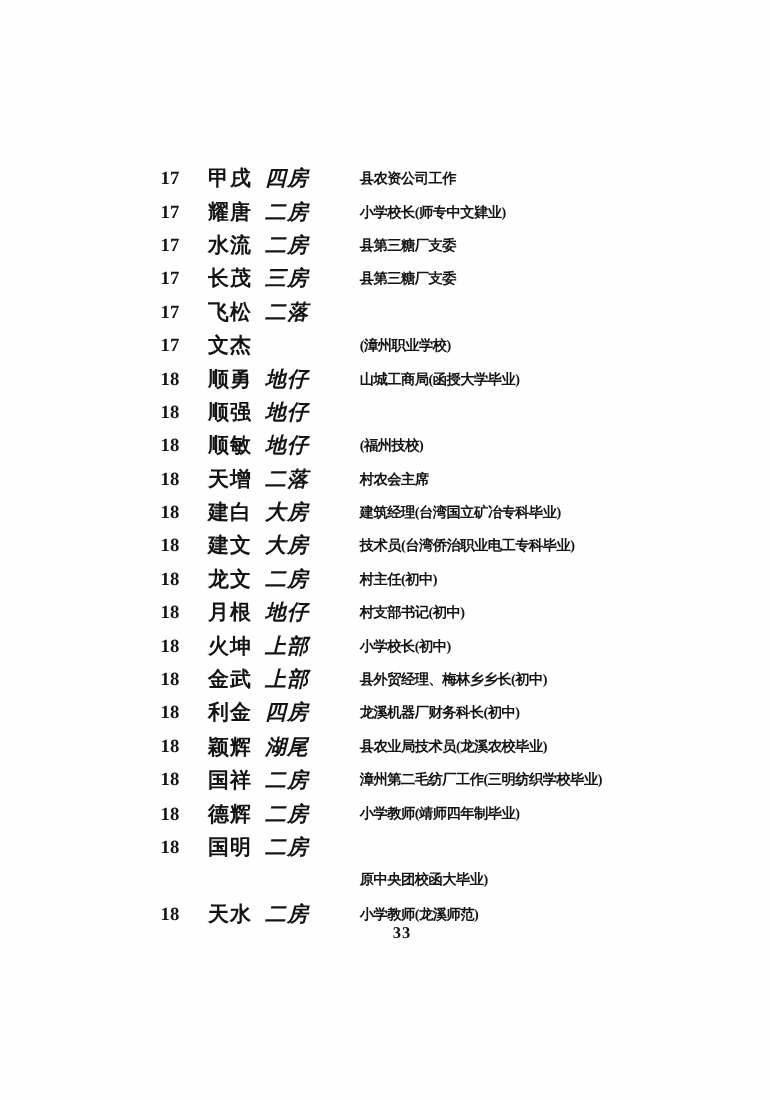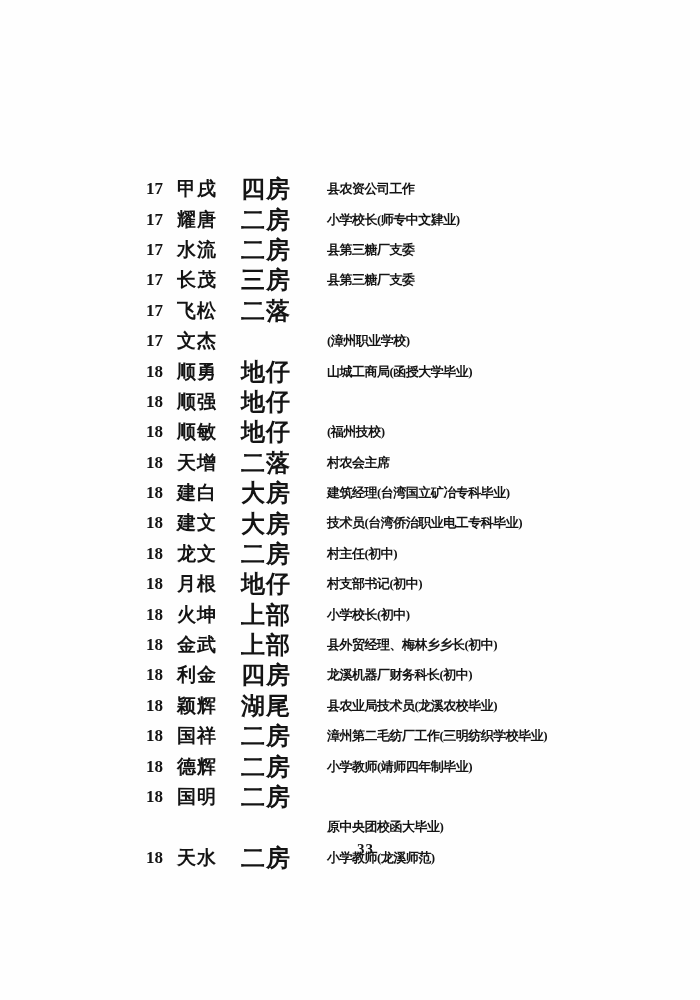--- a/index.html
+++ b/index.html
@@ -18,46 +18,47 @@
     position: absolute;
     inset: 0;
     background: #fefefe;
     overflow: hidden;
   }
   .table {
     position: absolute;
     left: 0;
     top: 147px;
     right: 0;
-    margin-top: 27px;
   }
   .row {
     display: flex;
     align-items: center;
     height: 30.4px;
     white-space: nowrap;
   }
   .col { display: inline-block; }
   .gen {
     margin-left: 146px;
     width: 31px;
     font-size: 17px;
     font-weight: 700;
   }
   .name {
     width: 64px;
     font-size: 19px;
     font-weight: 700;
     letter-spacing: 1px;
+    text-align: center;
   }
   .branch {
     width: 86px;
-    font-size: 24px;
+    font-size: 19px;
     font-weight: 700;
     letter-spacing: 1px;
+    font-style: italic;
   }
   .desc {
     font-size: 13px;
     font-weight: 700;
     letter-spacing: -0.5px;
   }
   .page-num {
     position: absolute;
     left: 357px;
     top: 841px;

